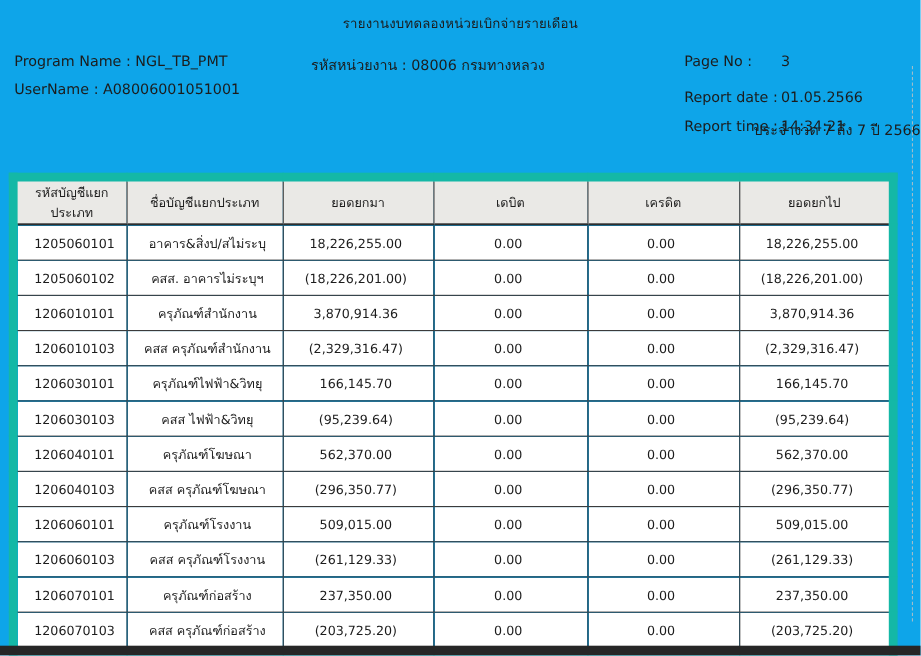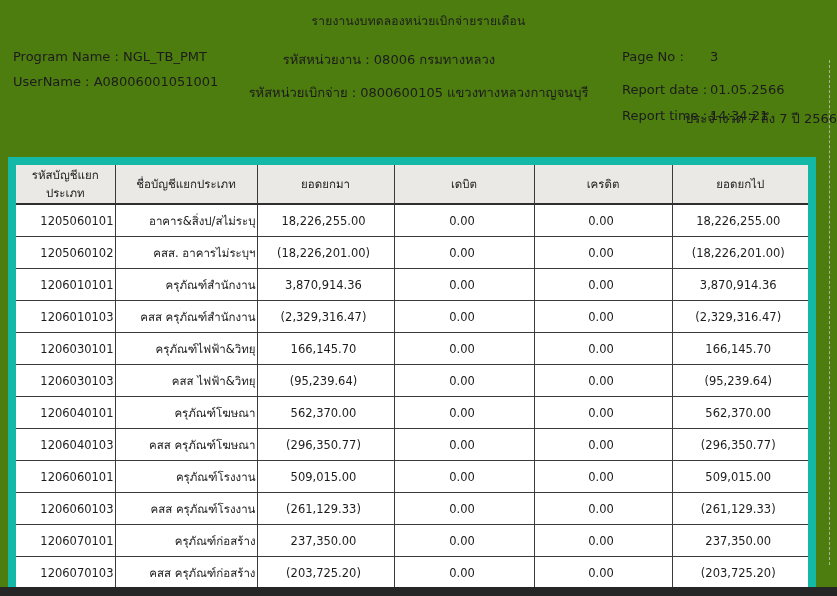--- a/index.html
+++ b/index.html
@@ -3,21 +3,21 @@
 <meta charset="utf-8">
 <style>
   html, body {
     margin: 0; padding: 0;
     width: 837px; height: 596px;
     background: #ffffff;
     overflow: hidden;
     font-family: "DejaVu Sans", "Liberation Sans", sans-serif;
     color: #1c1c1c;
   }
-  .page { position: relative; width: 837px; height: 596px; background: #4d7c0f; }
+  .page { position: relative; width: 837px; height: 596px; background: #0ea5e9; }
 
   
   .report-title {
     position: absolute; top: 11px; left: 0; width: 837px;
     text-align: center; font-size: 12px; letter-spacing: .2px;
   }
   .hdr-item { position: absolute; font-size: 13px; white-space: nowrap; }
   .hdr-left-1  { top: 49px;  left: 13px; }
   .hdr-left-2  { top: 74px;  left: 13px; }
   .hdr-center-1{ top: 49px;  left: 0; width: 778px; text-align: center; }
@@ -41,21 +41,21 @@
   table.tb thead th {
     height: 36px; background: #eaE9e6;
     background: #eae9e6;
     font-weight: normal; text-align: center; vertical-align: middle;
     border-bottom: 2px solid #2e2e2e;
   }
   table.tb tbody td {
     height: 29px; vertical-align: middle;
     background: #fff; overflow: hidden; white-space: nowrap;
   }
-  td.txt { text-align: right; padding-left: 6px; }
+  td.txt { text-align: center; padding-left: 6px; }
   td.num { text-align: center; padding-right: 5px; }
 
   
   .bottom-bar {
     position: absolute; left: 0; bottom: 0;
     width: 837px; height: 9px; background: #262626;
   }
   .edge-guide {
     position: absolute; top: 60px; left: 829px;
     width: 0; height: 505px;
@@ -66,21 +66,20 @@
 <body>
 
 <div class="page">
 
   <div class="report-title">รายงานงบทดลองหน่วยเบิกจ่ายรายเดือน</div>
 
   <div class="hdr-item hdr-left-1">Program Name : NGL_TB_PMT</div>
   <div class="hdr-item hdr-left-2">UserName : A08006001051001</div>
 
   <div class="hdr-item hdr-center-1">รหัสหน่วยงาน : 08006 กรมทางหลวง</div>
-  <div class="hdr-item hdr-center-2">รหัสหน่วยเบิกจ่าย : 0800600105 แขวงทางหลวงกาญจนบุรี</div>
   <div class="hdr-item hdr-center-3">ประจำงวด 7 ถึง 7 ปี 2566</div>
 
   <div class="hdr-item hdr-row-1 hdr-right-label">Page No :</div>
   <div class="hdr-item hdr-row-1 hdr-right-value">3</div>
   <div class="hdr-item hdr-row-2 hdr-right-label">Report date :</div>
   <div class="hdr-item hdr-row-2 hdr-right-value">01.05.2566</div>
   <div class="hdr-item hdr-row-3 hdr-right-label">Report time :</div>
   <div class="hdr-item hdr-row-3 hdr-right-value">14:34:21</div>
 
   <table class="tb">

